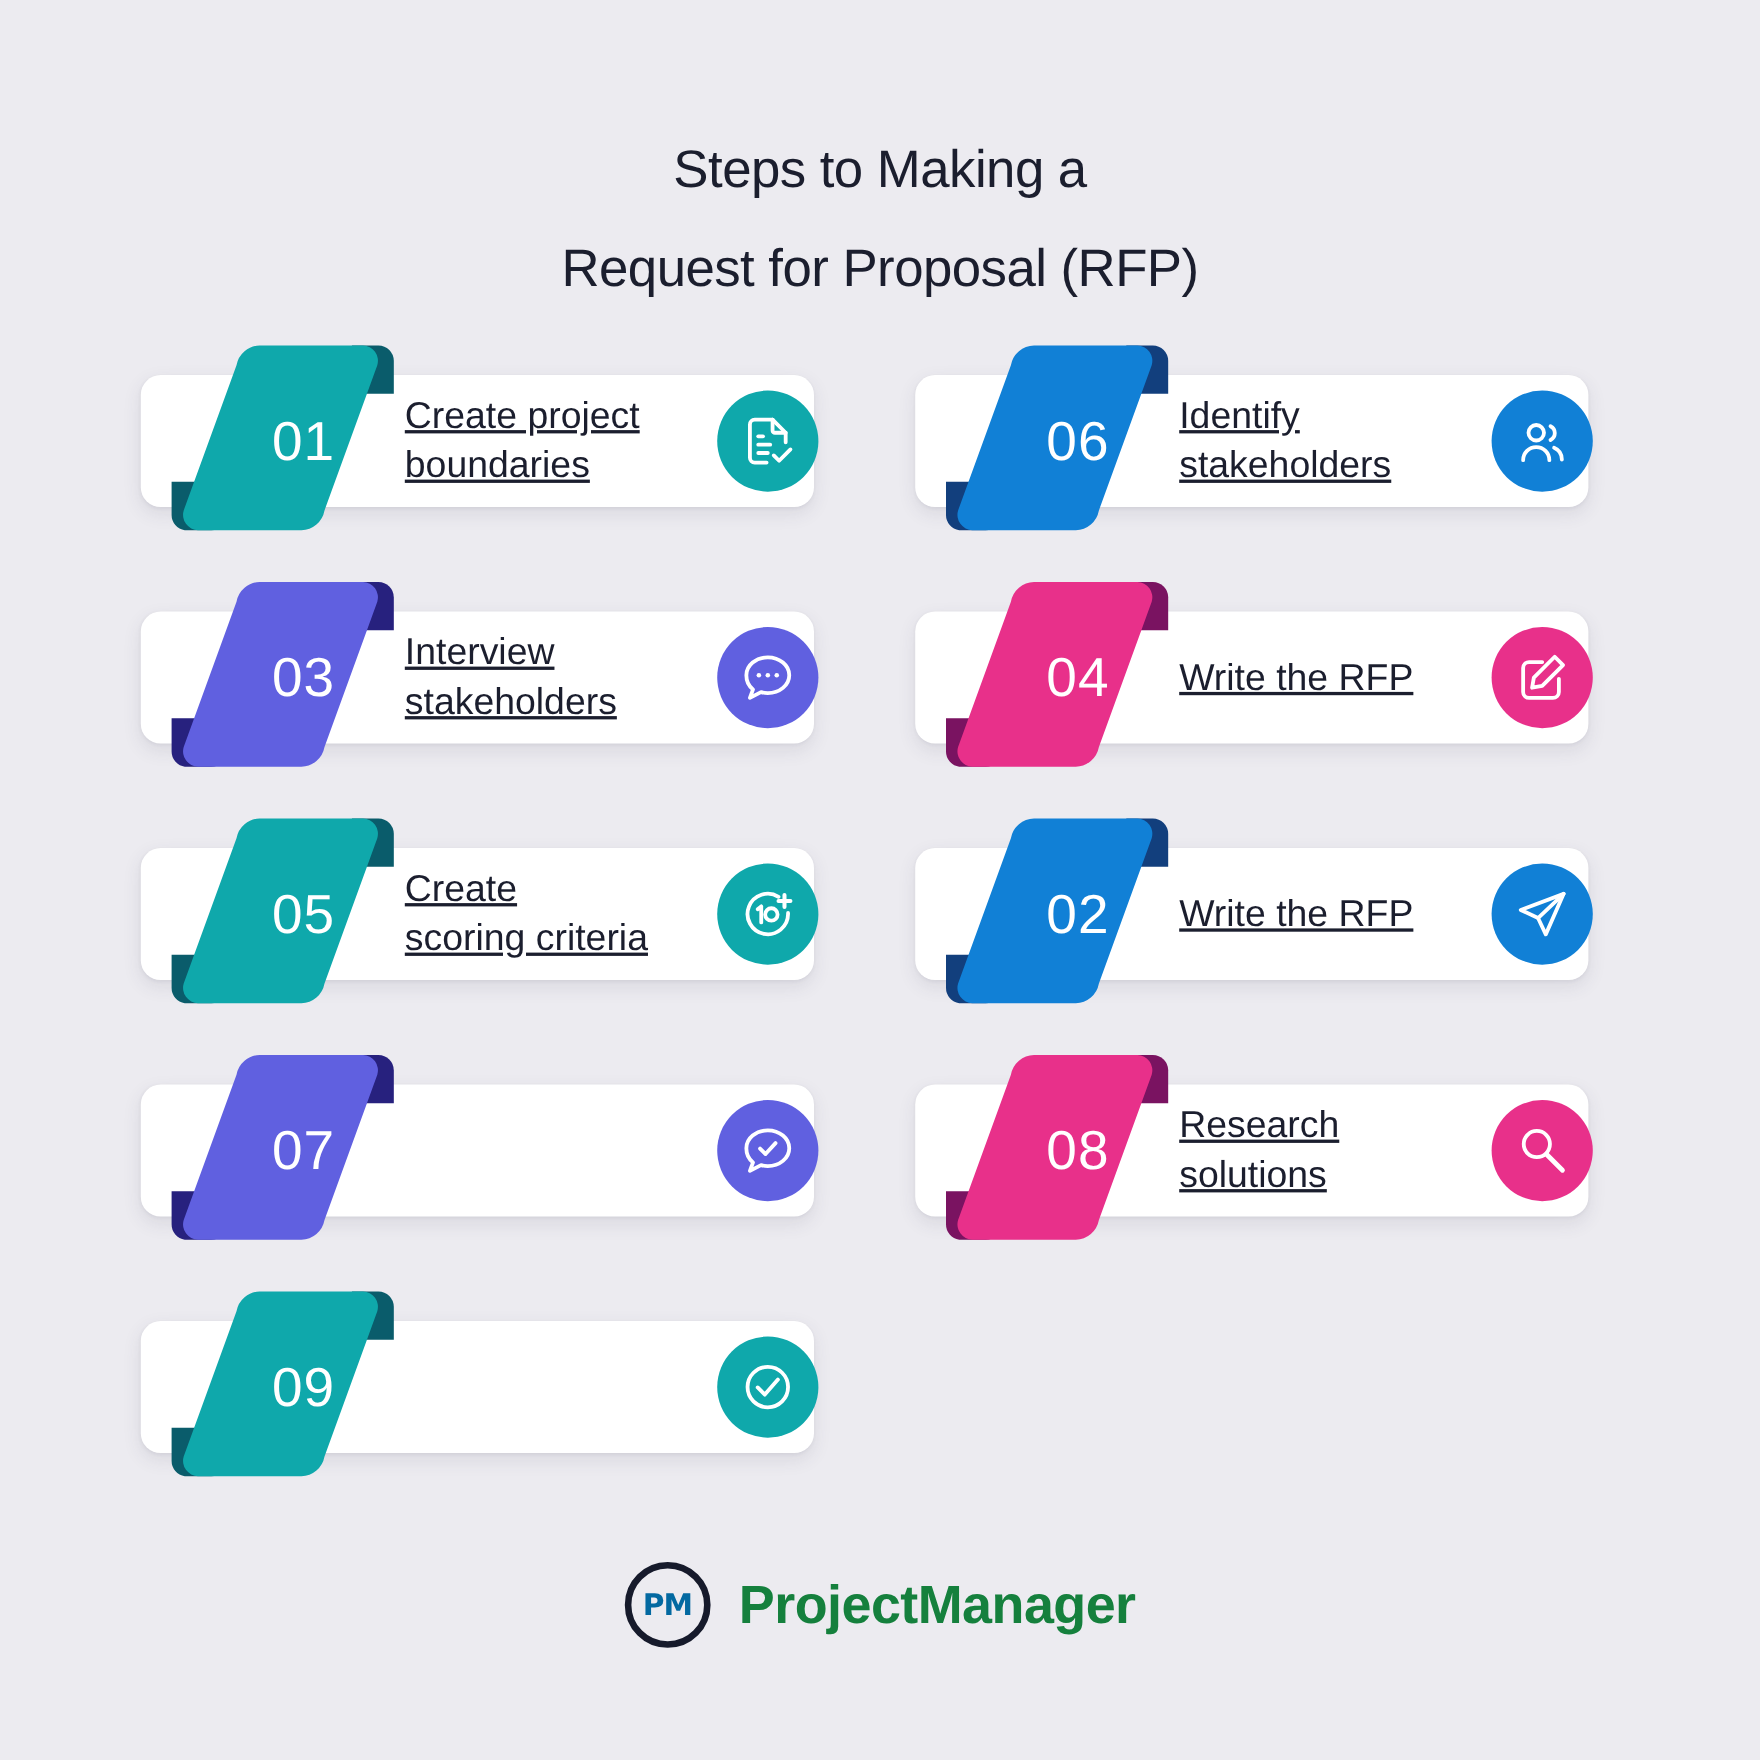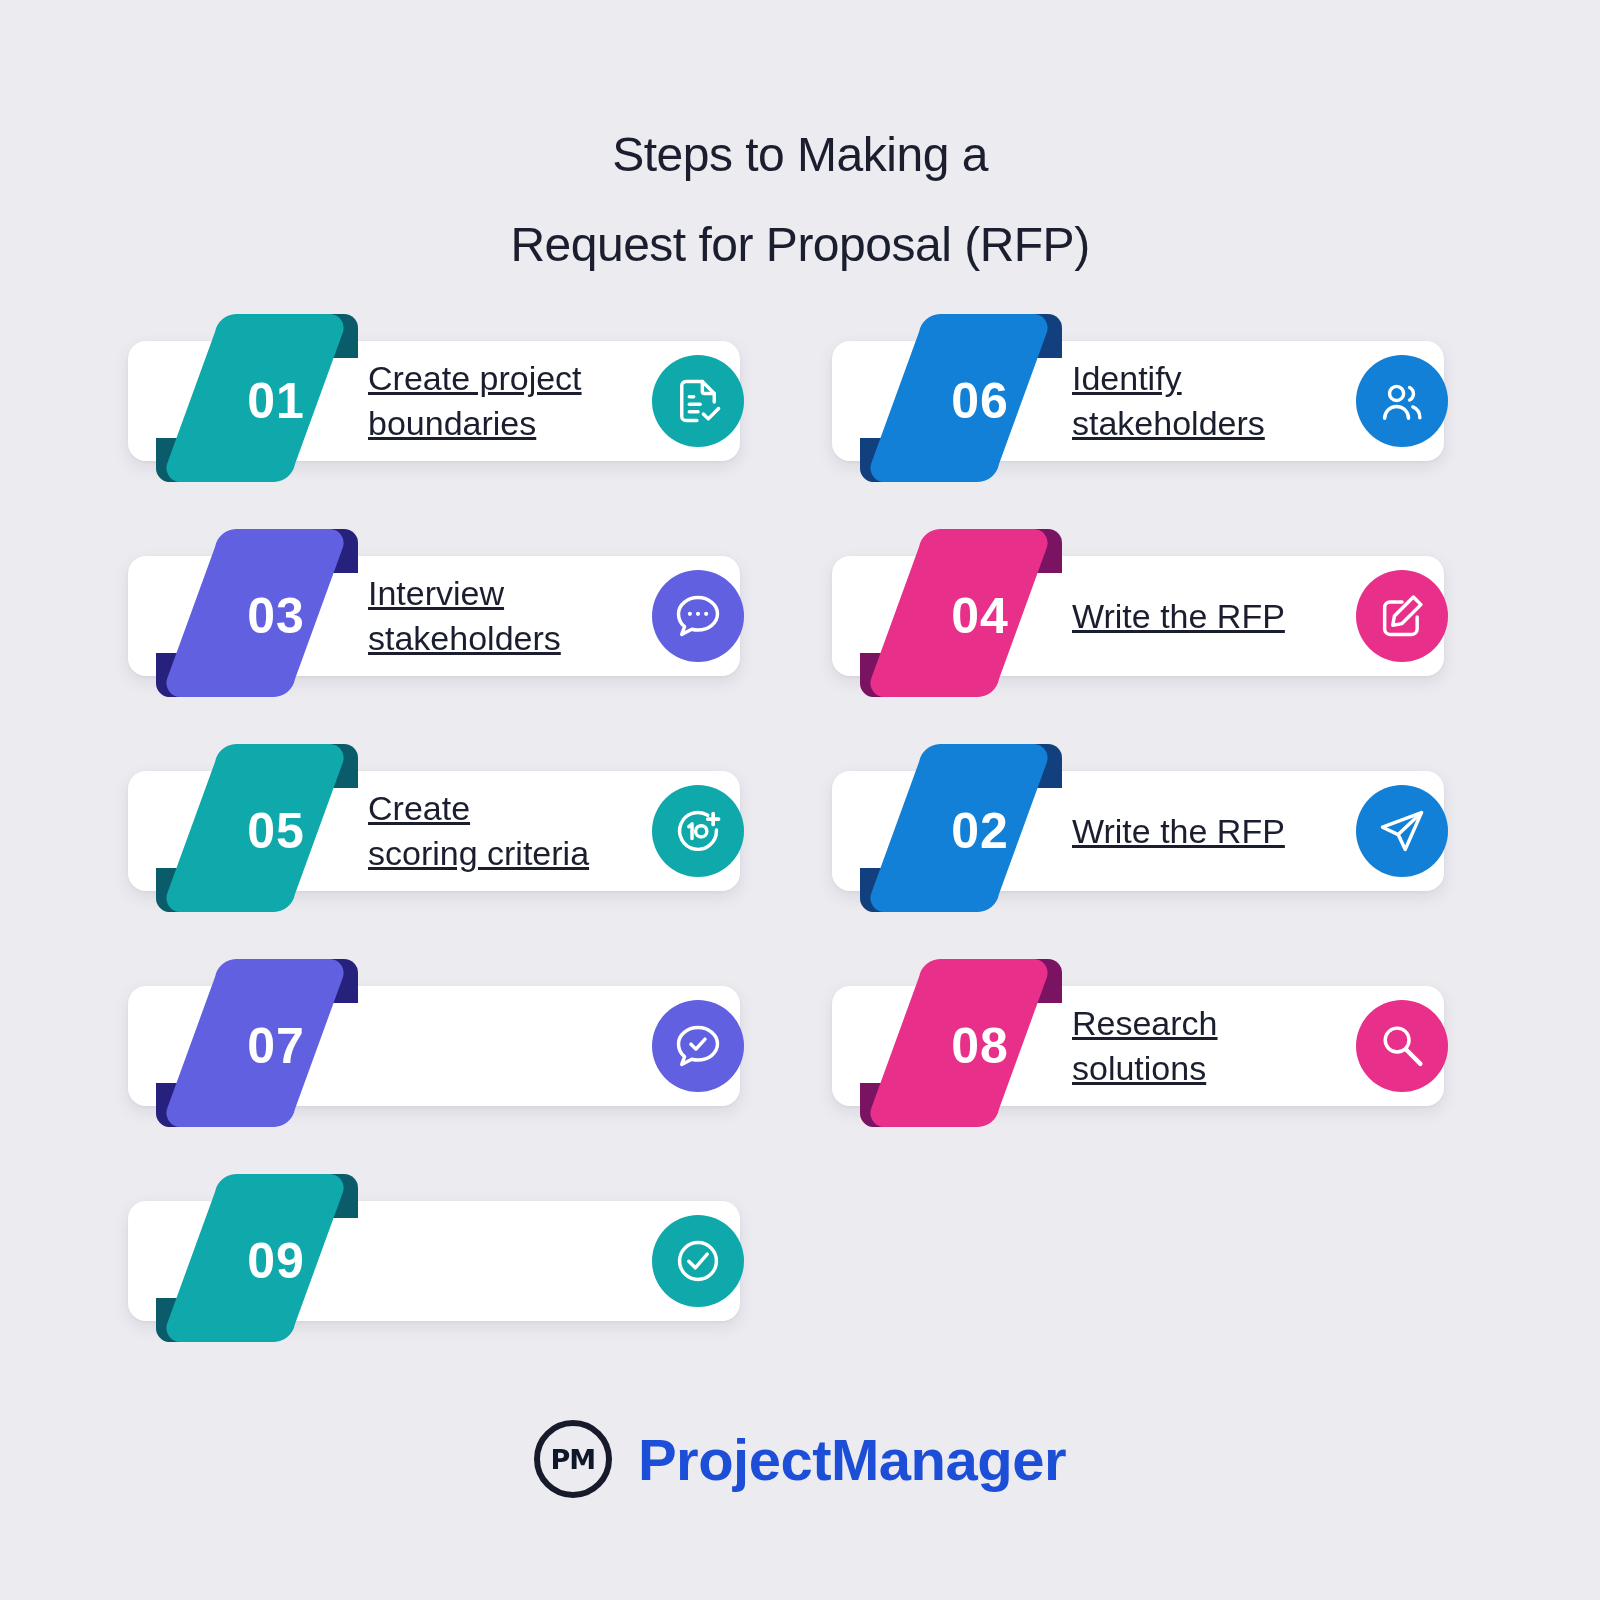--- a/index.html
+++ b/index.html
@@ -67,21 +67,21 @@
   .ribbon svg{display:block;width:100%;height:100%;overflow:visible;}
 
   .num{
     position:absolute;
     top:36px;
     left:88px;
     width:120px;
     text-align:center;
     font-size:50px;
     line-height:58px;
-    font-weight:700;
+    font-weight:400;
     color:#FFFFFF;
     letter-spacing:1px;
   }
 
   
   .label{
     position:absolute;
     left:240px;
     top:0;
     width:275px;
@@ -123,28 +123,28 @@
     width:78px;height:78px;
     border:6px solid #161A2B;
     border-radius:50%;
     display:flex;align-items:center;justify-content:center;
     box-sizing:border-box;
   }
   .logo-mark span{
     font-size:27px;
     font-weight:bold;
     letter-spacing:-1px;
-    color:#0f172a;
+    color:#0369a1;
     font-family:"DejaVu Sans", sans-serif;
   }
   .logo-text{
-    font-size:58px;
+    font-size:49px;
     font-weight:bold;
     letter-spacing:-0.5px;
-    color:#1d4ed8;
+    color:#15803d;
     text-align:center;
   }
 </style>
 </head>
 <body>
 
 <h1 class="title">Steps to Making a
 Request for Proposal (RFP)</h1>
 
 <div class="grid">

